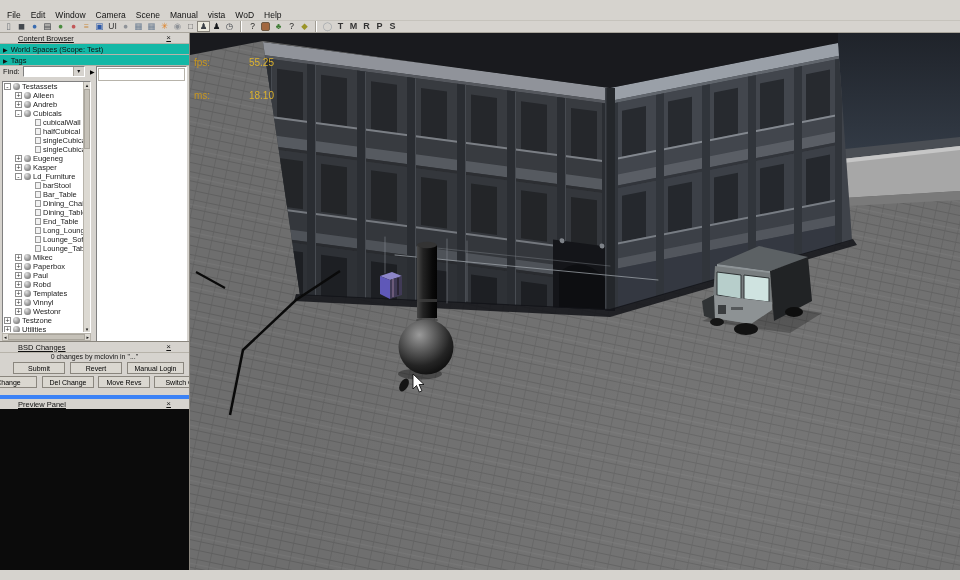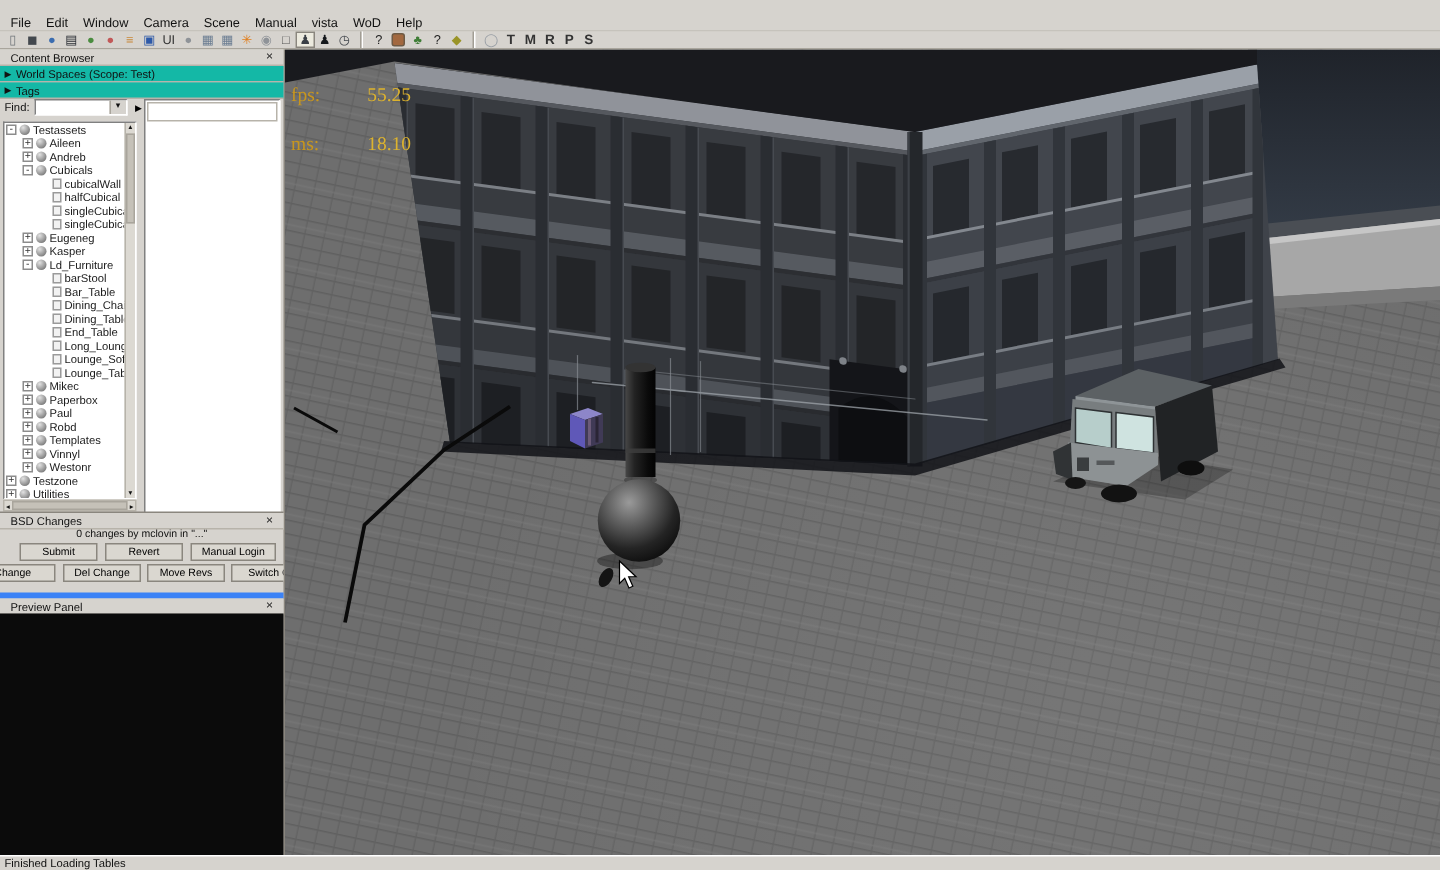--- a/index.html
+++ b/index.html
@@ -27,21 +27,21 @@
   .tb-btn.pressed{background:#eceade;border:1px solid #8a867e;box-sizing:border-box;}
   .tb-glyph{font-size:8.5px;line-height:1;}
   .tb-btn.letter .tb-glyph{font-weight:bold;font-size:9px;color:#1c1c1c;}
   .tb-sep{width:2px;height:11px;border-left:1px solid #a19d94;border-right:1px solid #fff;
     margin:0 4px;flex:none;box-sizing:border-box;}
   .tb-avatar{width:9px;height:9px;border-radius:2px;border:1px solid #6e5a44;box-sizing:border-box;}
   
   .dock{position:absolute;left:0;top:33px;width:190px;height:537px;background:#d6d3ce;
     border-right:1px solid #8a867e;box-sizing:border-box;}
   .panel-header{height:10px;display:flex;align-items:center;justify-content:space-between;
-    padding:0 7px;font-size:7.5px;border-bottom:1px solid #b7b3aa;background:#d6d3ce;}
+    padding:0 18px;font-size:7.5px;border-bottom:1px solid #b7b3aa;background:#d6d3ce;text-decoration:underline;}
   .panel-close{font-size:8px;line-height:8px;color:#222;}
   #content-browser{position:absolute;left:0;top:0;width:189px;height:310px;}
   .section-bar{height:10px;display:flex;align-items:center;font-size:7.5px;padding:0 3px;
     border-bottom:1px solid #b7b3aa;background:#14b8a6;}
   .section-arrow{font-size:6px;margin-right:3px;}
   .find-row{position:absolute;left:0;top:31px;width:92px;height:15px;display:flex;
     align-items:center;font-size:7.5px;padding-left:3px;box-sizing:border-box;}
   .combo{width:62px;height:11px;margin-left:3px;background:#fff;border:1px solid;
     border-color:#808080 #fff #fff #808080;display:flex;box-sizing:border-box;}
   .combo-field{flex:1;}
@@ -84,22 +84,22 @@
   .bsd-row1 .btn95:nth-child(3){left:127px;width:57px;}
   .bsd-row2 .btn95:nth-child(1){left:-36px;width:73px;}
   .bsd-row2 .btn95:nth-child(2){left:42px;width:52px;}
   .bsd-row2 .btn95:nth-child(3){left:98px;width:52px;}
   .bsd-row2 .btn95:nth-child(4){left:154px;width:70px;}
   
   #preview-panel{position:absolute;left:0;top:362px;width:189px;height:175px;border-top:4px solid #3b82f6;box-sizing:border-box;}
   .preview-black{position:absolute;left:0;top:10px;right:0;bottom:0;background:#0b0b0b;}
   
   #viewport{position:absolute;left:190px;top:33px;width:770px;height:537px;background:#6e6e6e;overflow:hidden;}
-  #fps-overlay{position:absolute;left:4px;top:2px;font-family:Liberation Serif, serif;
-    font-size:13px;line-height:11px;color:#c8961e;white-space:pre;}
+  #fps-overlay{position:absolute;left:4px;top:2px;font-family:Liberation Sans, sans-serif;
+    font-size:10px;line-height:11px;color:#c8961e;white-space:pre;}
   .fl{display:inline-block;width:32px;}
   .fv{display:inline-block;width:48px;text-align:right;color:#ddb32e;}
   
   #status-bar{position:absolute;left:0;top:570px;width:960px;height:10px;background:#d6d3ce;
     border-top:1px solid #fff;font-size:7.5px;line-height:10px;padding-left:3px;
     box-sizing:border-box;overflow:hidden;}
 </style>
 </head>
 <body>
 
@@ -677,17 +677,14 @@
 
       <path d="M223,341 l0,15 l3.5,-3.5 l2.8,6.5 l2.6,-1.2 l-2.8,-6.3 l4.9,0 Z" fill="#ffffff" stroke="#000000" stroke-width="0.8"></path>
     </svg>
 
     <div id="fps-overlay">
       <div><span class="fl">fps:</span><span class="fv">55.25</span></div>
       <div><span class="fl">ms:</span><span class="fv">18.10</span></div>
     </div>
   </div>
 
-  <div id="status-bar">
-    <span>Finished Loading Tables</span>
-  </div>
 
 </div>
 
 </body></html>

